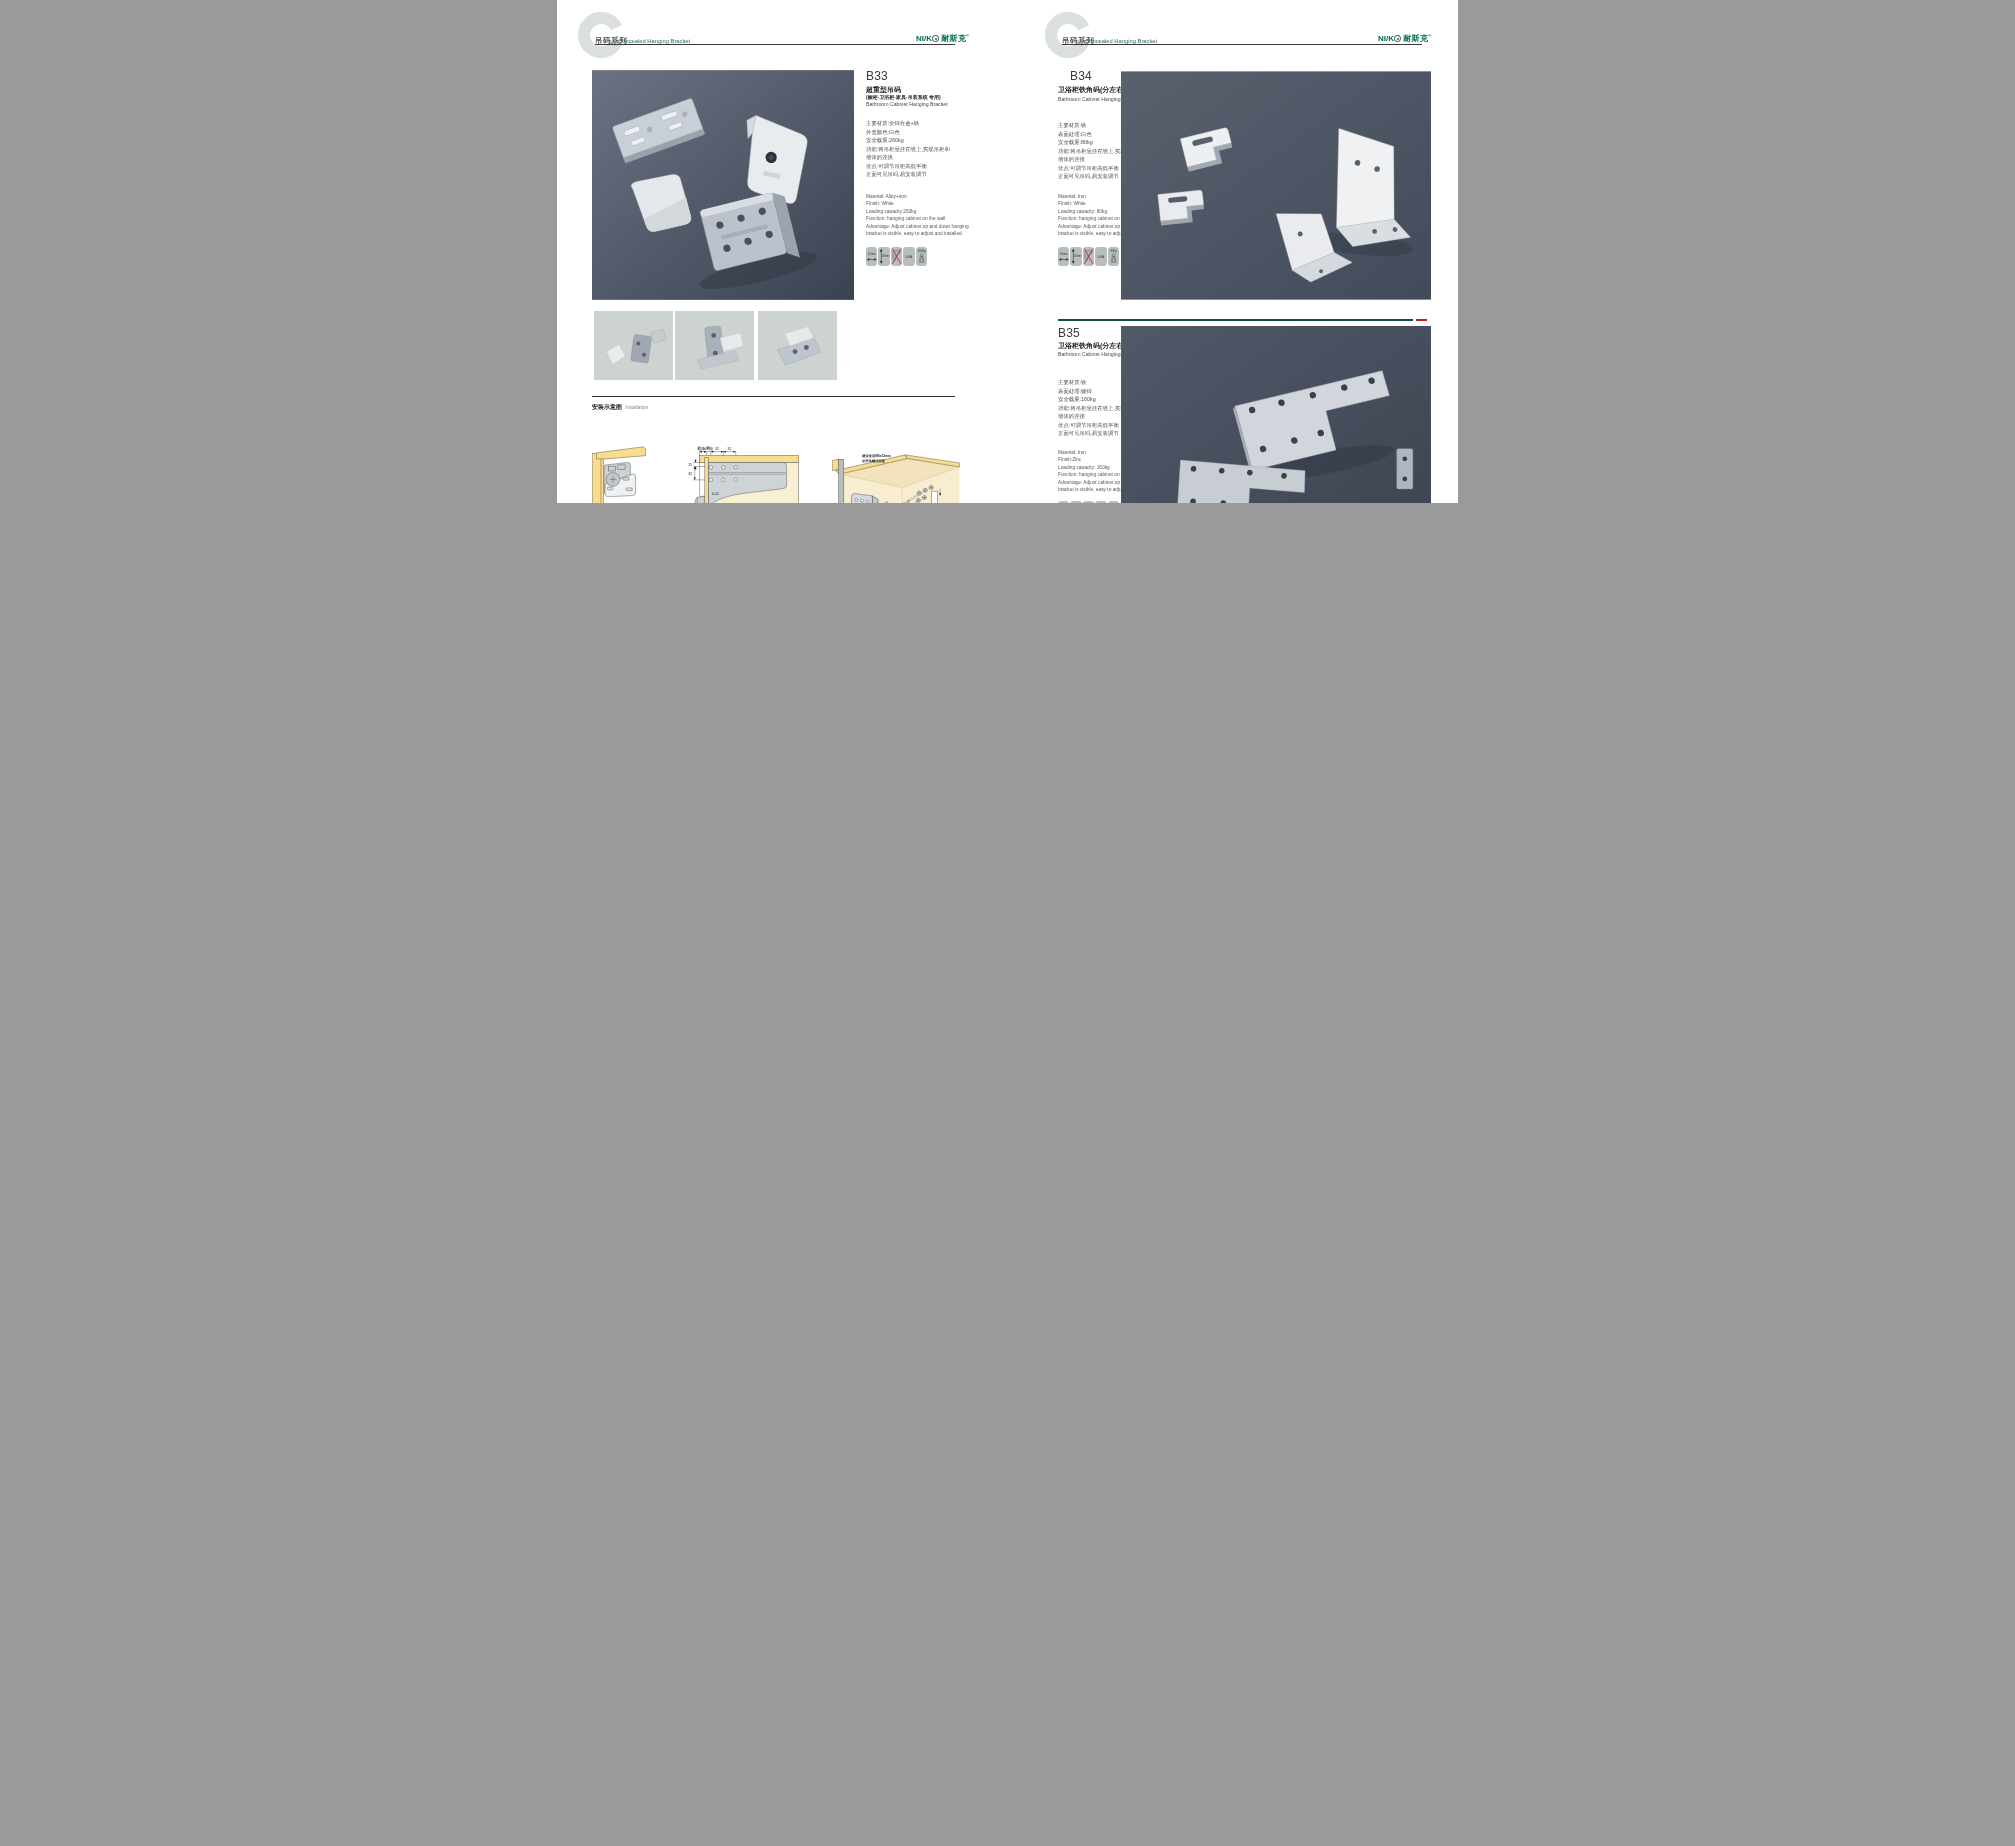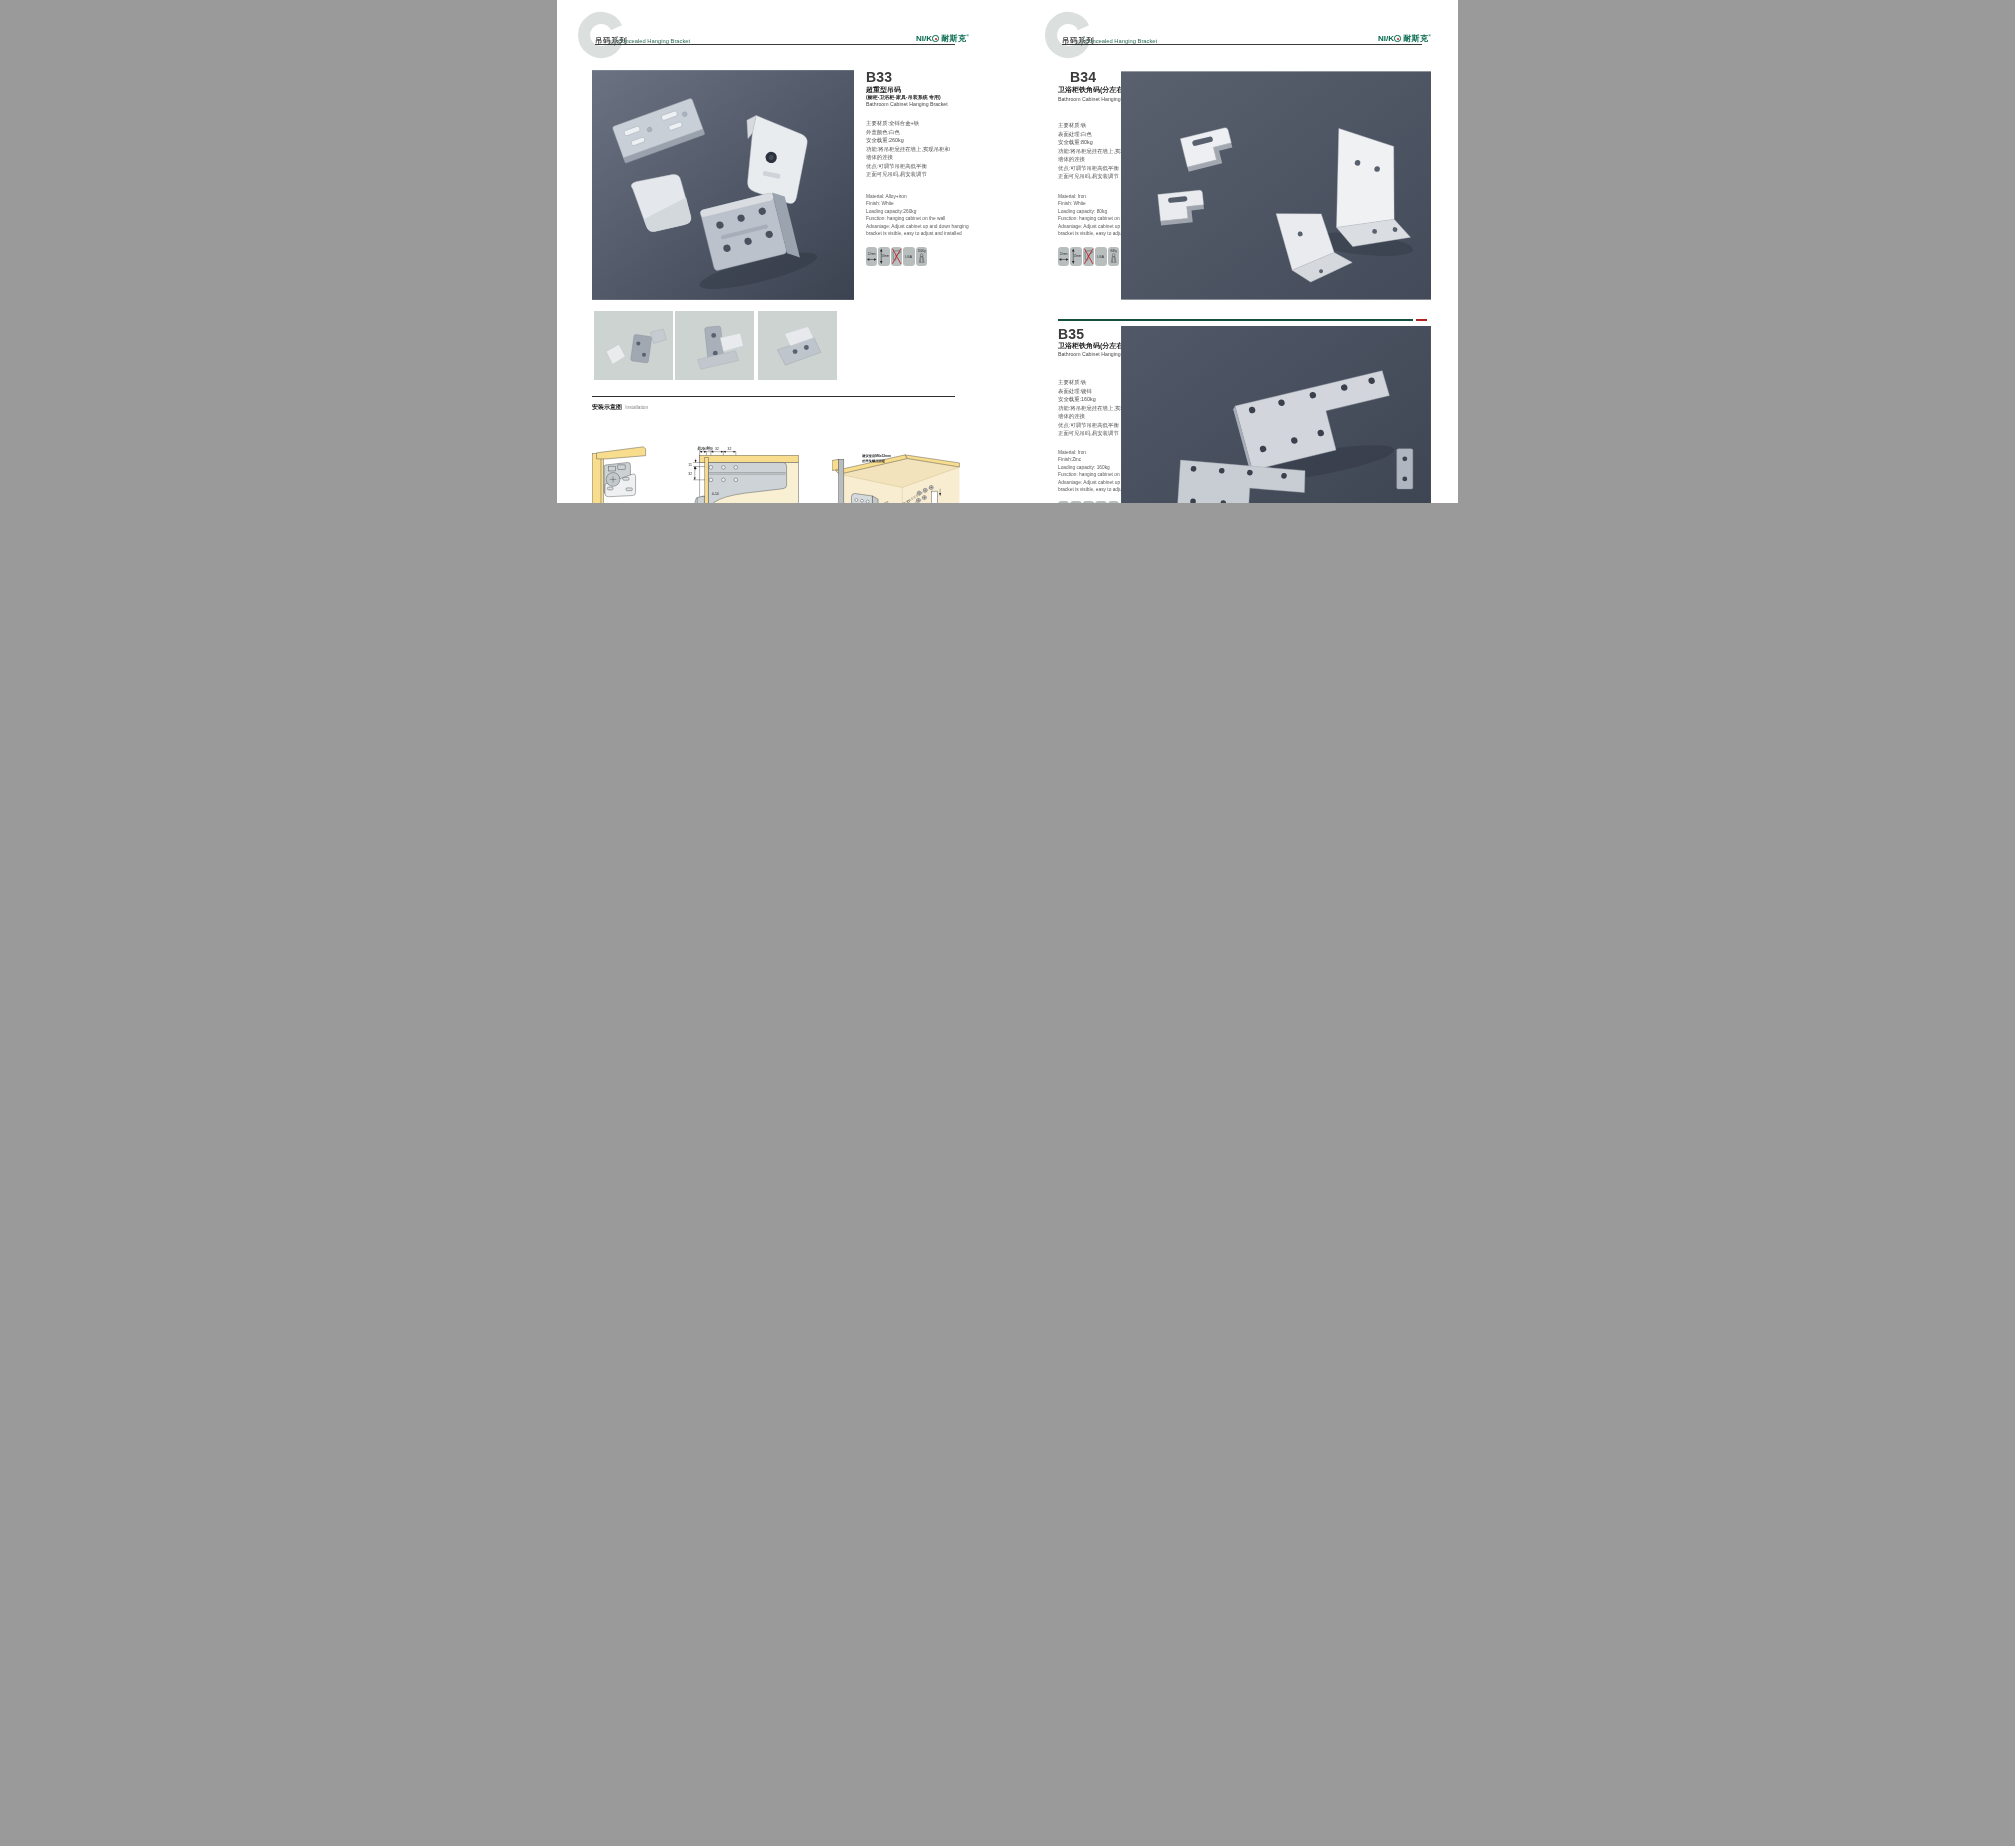--- a/index.html
+++ b/index.html
@@ -12,21 +12,21 @@
   .series-en{font-size:5.8px;color:#2a6a55;}
   .vsep{width:0.8px;height:8.9px;background:#8fa79e;}
   .hrule{height:1.2px;background:#3a3a3a;}
   .logo{font-weight:bold;color:#04694d;font-size:8px;white-space:nowrap;}
   .logo .cnpart{margin-left:2px;letter-spacing:0.4px;}
   .logo sup{font-size:3.6px;}
   .logo-o{display:inline-block;width:4.4px;height:4.4px;border:1.6px solid #04694d;border-radius:50%;
           position:relative;vertical-align:-0.8px;margin:0 0.4px;}
   .logo-dot{position:absolute;left:1.2px;top:1.2px;width:2px;height:2px;border-radius:50%;background:#d01c1c;}
   
-  .code{font-size:14px;color:#3a3a3a;letter-spacing:0.2px;font-weight:bold;}
+  .code{font-size:12px;color:#3a3a3a;letter-spacing:0.2px;}
   .tcn{font-size:7px;font-weight:bold;color:#1d1d1d;}
   .tsub{font-size:5px;font-weight:bold;color:#1d1d1d;}
   .ten{font-size:5.2px;color:#4a4a4a;}
   .spec-cn div{font-size:5.4px;line-height:8.5px;color:#4f4f4f;}
   .spec-en div{font-size:4.8px;line-height:7.4px;color:#5a5a5a;}
   
   .icons{display:flex;gap:1.2px;}
   .icon{width:11.3px;height:18.5px;background:#b7bebd;border-radius:3.2px;}
   .ilab{font-size:6.8px;fill:#2e2e2e;text-anchor:middle;}
   .ilga{font-size:8.5px;fill:#2e2e2e;text-anchor:middle;}

